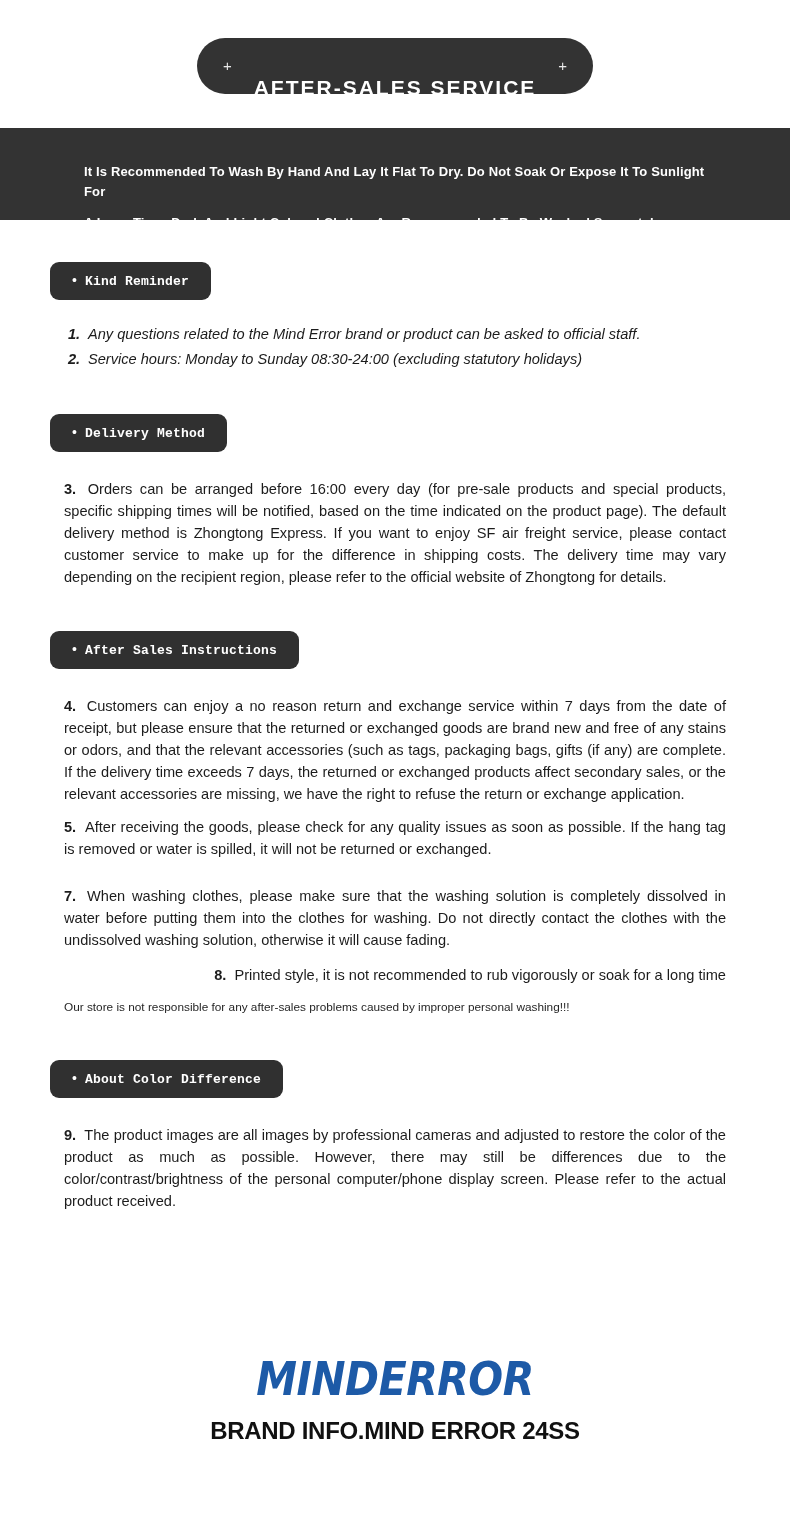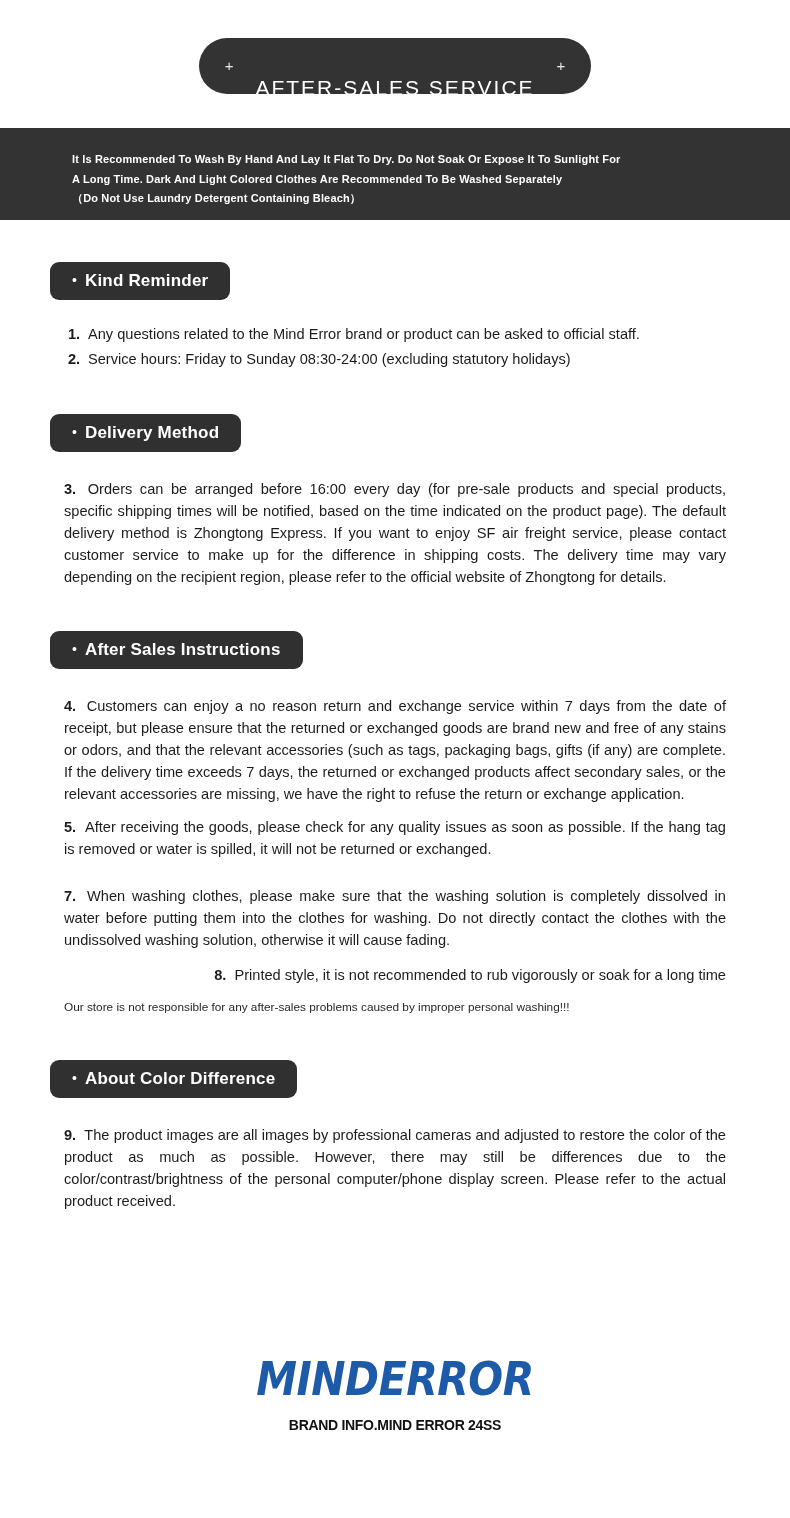--- a/index.html
+++ b/index.html
@@ -39,43 +39,43 @@
   .title-pill .plus {
     font-size: 15px;
     line-height: 1;
     color: #e9e9e9;
     font-weight: 400;
     position: relative;
     top: -1px;
   }
   .title-pill .title-text {
     font-size: 21px;
-    font-weight: 400;
+    font-weight: 700;
     letter-spacing: 2.0px;
     white-space: nowrap;
     margin-top: 44px;
   }
 
   
   .care-banner {
     margin-top: 34px;
     width: 100%;
     background: #333333;
     color: #ffffff;
     box-sizing: border-box;
     padding: 22px 0 24px 0;
     height: 92px;
   }
   .care-banner .care-inner {
     padding-left: 72px;
     padding-right: 60px;
   }
   .care-banner p {
-    margin: 0;
-    font-size: 11px;
+    margin: 12px;
+    font-size: 13px;
     font-weight: 700;
     line-height: 19.5px;
     letter-spacing: 0.15px;
   }
 
   
   .section-head {
     display: inline-flex;
     align-items: center;
     background: #303030;
@@ -86,24 +86,25 @@
     box-sizing: border-box;
   }
   .section-head .dot {
     font-size: 14px;
     line-height: 1;
     margin-right: 8px;
     position: relative;
     top: -1px;
   }
   .section-head .label {
-    font-size: 17px;
+    font-size: 13px;
     font-weight: 800;
     letter-spacing: 0.2px;
     white-space: nowrap;
+    font-family: Liberation Mono, monospace;
   }
 
   
   .content {
     padding: 0 64px 0 50px;
   }
 
   .para {
     margin: 0;
     font-size: 14.6px;
@@ -115,20 +116,21 @@
   .para .num {
     font-weight: 800;
     margin-right: 4px;
   }
   .list-item {
     margin: 0;
     font-size: 14.6px;
     line-height: 25px;
     color: #1c1c1c;
     padding-left: 18px;
+    font-style: italic;
   }
   .list-item .num {
     font-weight: 800;
     display: inline-block;
     width: 20px;
   }
   .small-note {
     margin: 0;
     font-size: 11.8px;
     line-height: 18px;
@@ -149,21 +151,21 @@
     font-style: italic;
     letter-spacing: -0.5px;
     color: #1d5aa7;
     font-family: "DejaVu Sans", sans-serif;
     transform: scaleY(1.12);
     transform-origin: center top;
     display: inline-block;
   }
   .brand-line {
     margin-top: 17px;
-    font-size: 14px;
+    font-size: 24px;
     font-weight: 800;
     letter-spacing: -0.3px;
     color: #111111;
     font-family: "Liberation Sans", sans-serif;
   }
 </style>
 </head>
 <body>
 
 <div class="title-wrap">
@@ -188,21 +190,21 @@
   <div style="height:42px"></div>
   <div class="section-head">
     <span class="dot">•</span>
     <span class="label">Kind Reminder</span>
   </div>
   <div style="height:22px"></div>
   <p class="list-item">
     <span class="num">1.</span><span>Any questions related to the Mind Error brand or product can be asked to official staff.</span>
   </p>
   <p class="list-item">
-    <span class="num">2.</span><span>Service hours: Friday to Sunday 08:30-24:00 (excluding statutory holidays)</span>
+    <span class="num">2.</span><span>Service hours: Monday to Sunday 08:30-24:00 (excluding statutory holidays)</span>
   </p>
 
   
   <div style="height:42px"></div>
   <div class="section-head">
     <span class="dot">•</span>
     <span class="label">Delivery Method</span>
   </div>
   <div style="height:26px"></div>
   <p class="para" style="padding-left:14px">

